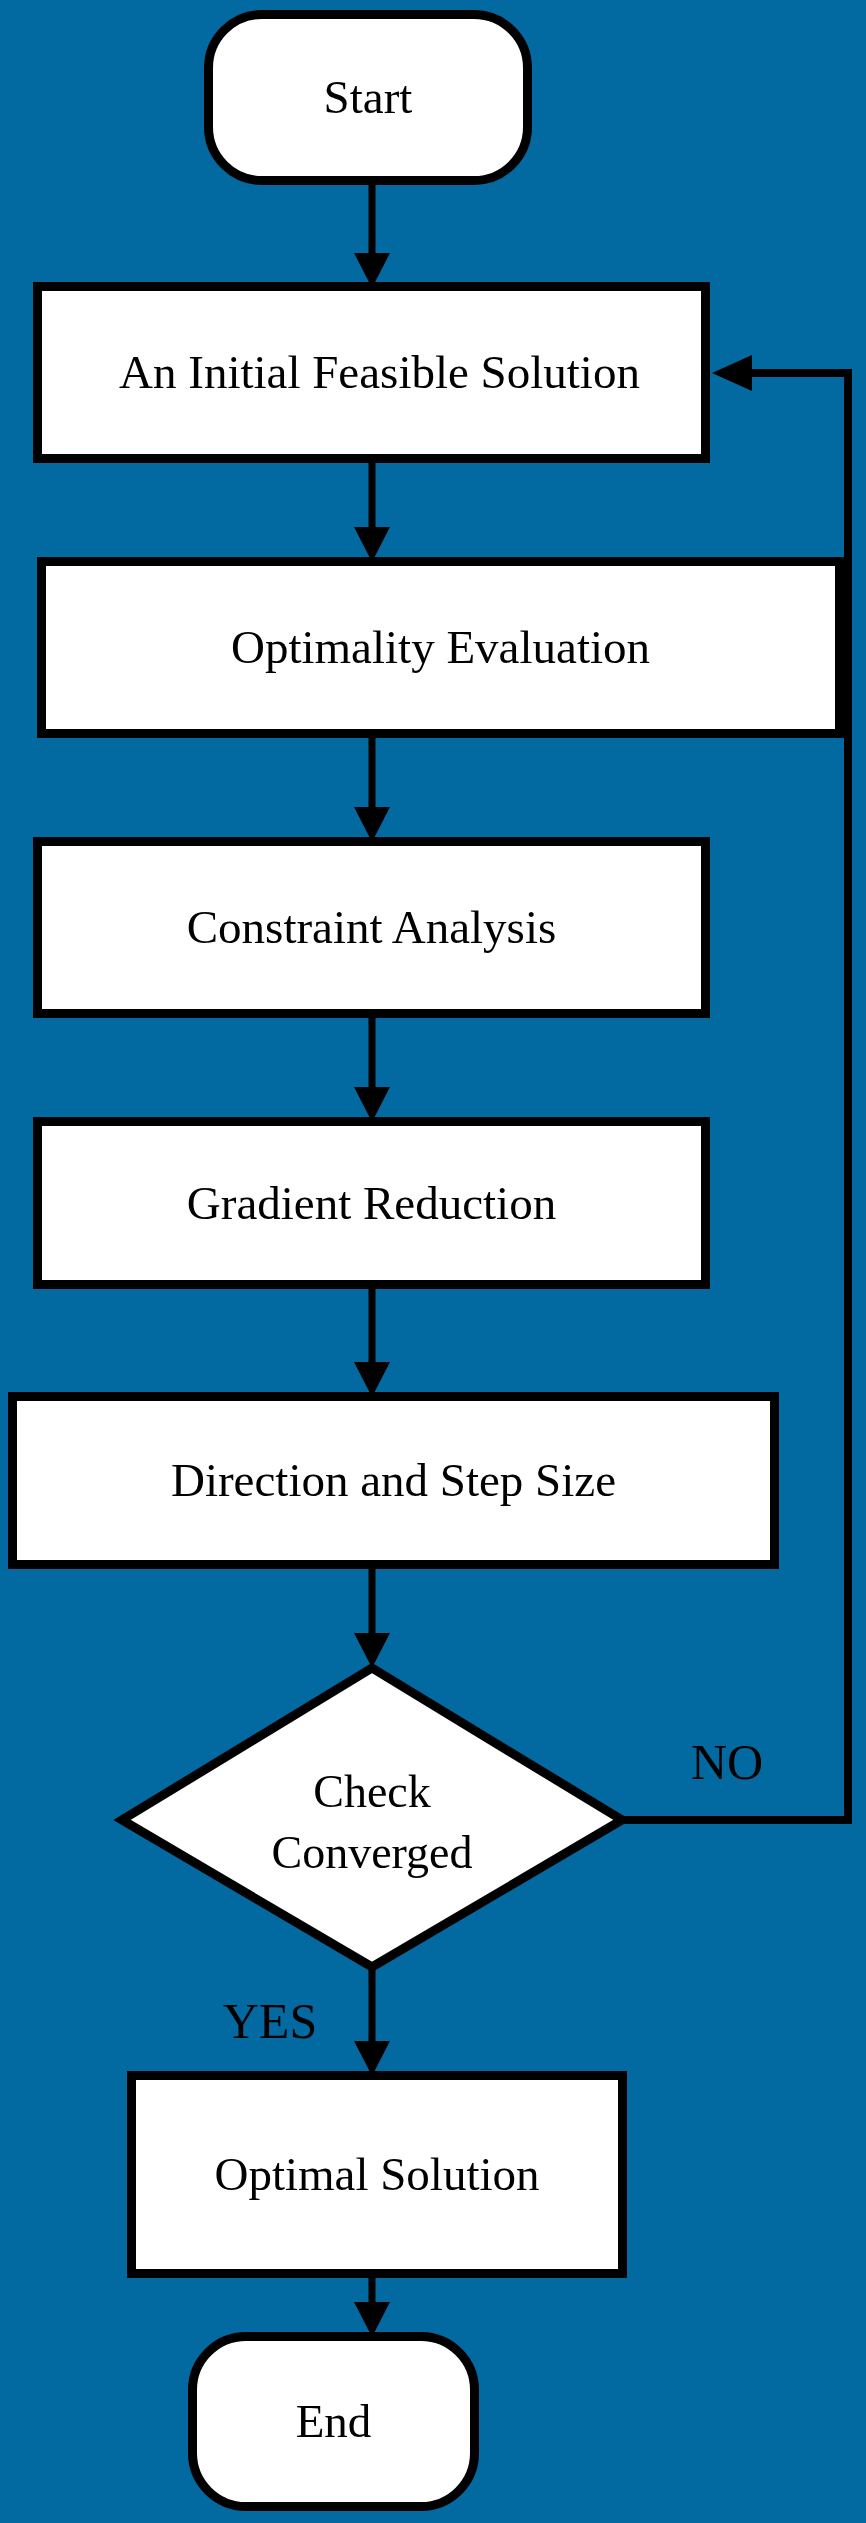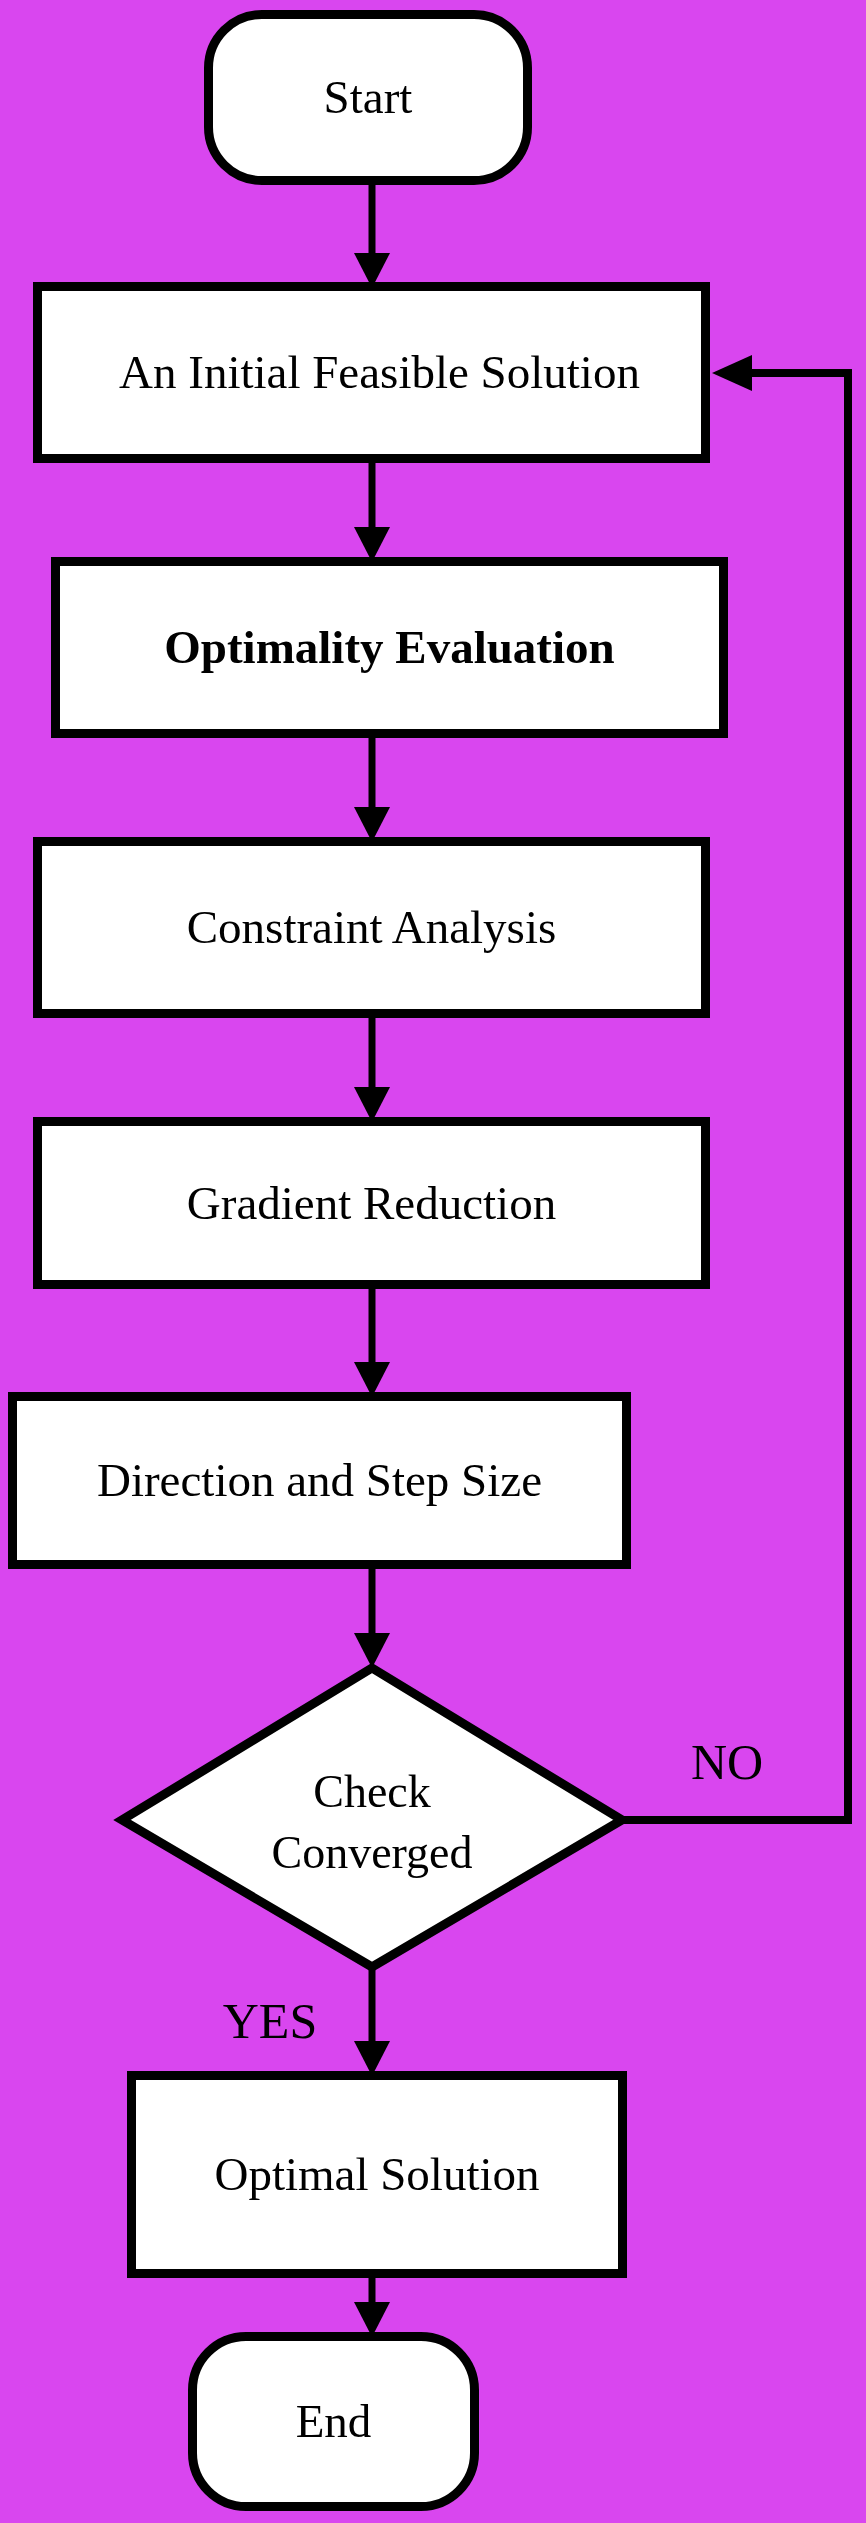--- a/index.html
+++ b/index.html
@@ -4,21 +4,21 @@
 <style>
   html, body {
     margin: 0;
     padding: 0;
     background: #ffffff;
   }
   .canvas {
     position: relative;
     width: 866px;
     height: 2523px;
-    background: #d946ef;
+    background: #0369a1;
     font-family: "Liberation Serif", "DejaVu Serif", serif;
     color: #000000;
     overflow: hidden;
   }
   .connector-layer {
     position: absolute;
     left: 0;
     top: 0;
     width: 866px;
     height: 2523px;
@@ -126,33 +126,33 @@
   </svg>
 
   <div class="node terminator" style="left:204px; top:10px; width:328px; height:175px;">
     <span>Start</span>
   </div>
 
   <div class="node" style="left:33px; top:282px; width:677px; height:181px;padding-left:16px;">
     <span>An Initial Feasible Solution</span>
   </div>
 
-  <div class="node" style="left:51px; top:557px; width:677px; height:181px;font-weight:bold;">
+  <div class="node" style="left:37px; top:557px; width:807px; height:181px;">
     <span>Optimality Evaluation</span>
   </div>
 
   <div class="node" style="left:33px; top:837px; width:677px; height:181px;text-align:right;">
     <span>Constraint Analysis</span>
   </div>
 
   <div class="node" style="left:33px; top:1117px; width:677px; height:172px;">
     <span>Gradient Reduction</span>
   </div>
 
-  <div class="node" style="left:8px; top:1392px; width:623px; height:177px;">
+  <div class="node" style="left:8px; top:1392px; width:771px; height:177px;">
     <span>Direction and Step Size</span>
   </div>
 
   <div class="diamond-label">
     <span>Check</span>
     <span>Converged</span>
   </div>
 
   <div class="branch-label branch-no">NO</div>
   <div class="branch-label branch-yes">YES</div>

